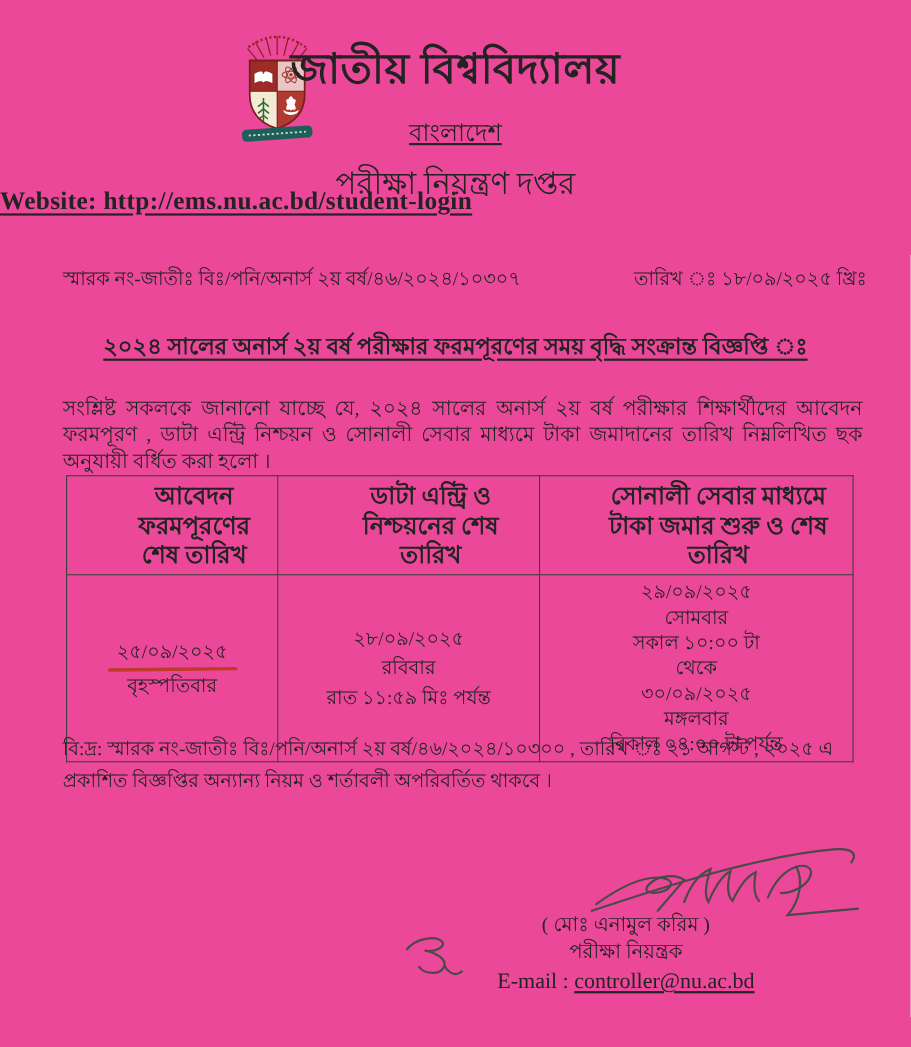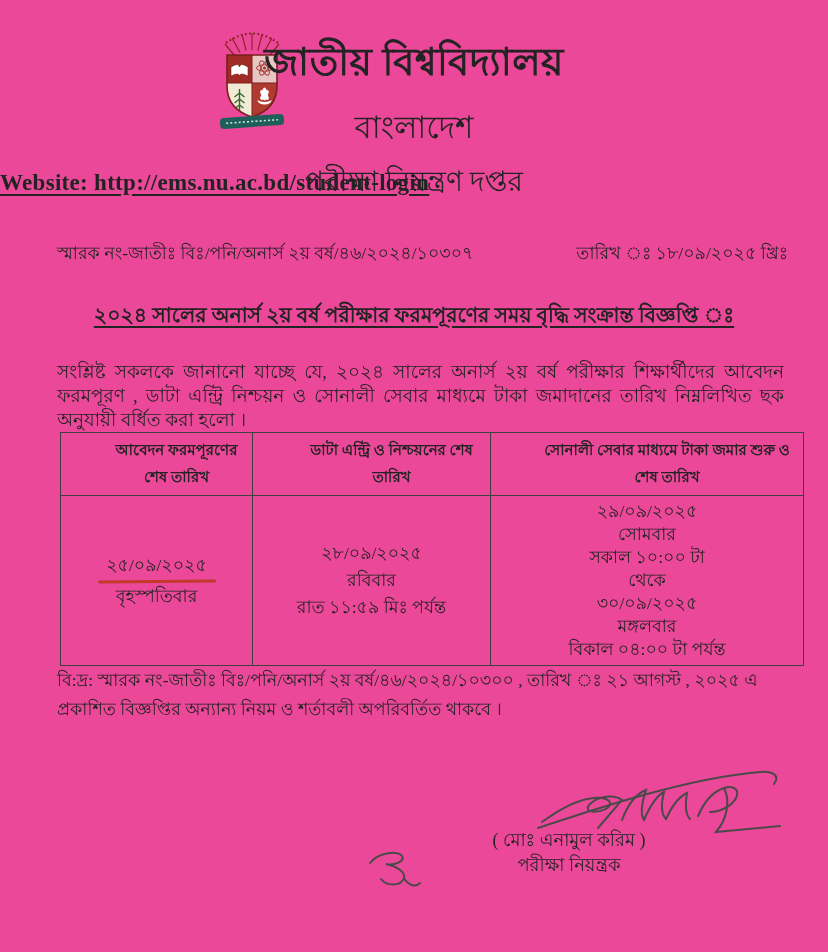--- a/index.html
+++ b/index.html
@@ -11,21 +11,21 @@
     background:#ec4899;
     color:#232323;
     font-family:"Liberation Serif","DejaVu Serif",serif;
     overflow:hidden;
   }
 
   
   .logo-wrap { position:absolute; left:216px; top:28px; width:72px; height:102px; }
   .header-text { position:absolute; left:0; top:32px; width:100%; text-align:center; }
   .uni-name   { font-size:38px; font-weight:bold; letter-spacing:0.5px; }
-  .country    { font-size:31px; margin-top:7px; }
+  .country    { font-size:22px; margin-top:7px;text-decoration:underline; }
   .office     { font-size:28px; margin-top:5px; }
   .website-line {
     position:absolute; left:0; top:170px; width:100%; 
     font-size:23px; font-weight:bold;
     text-decoration:underline; text-underline-offset:4px;
     letter-spacing:0.3px;
   }
 
   
   .memo-row {
@@ -50,24 +50,24 @@
   
   .notice-table {
     position:absolute; left:60px; top:432px;
     border-collapse:collapse; table-layout:fixed;
   }
   .notice-table td {
     border:1.6px solid #3f3f3f;
     vertical-align:middle; text-align:center;
     padding:4px 8px;
   }
-  .notice-table .hdr { font-weight:bold; font-size:15px; line-height:27px; height:60px;padding-left:48px; }
+  .notice-table .hdr { font-weight:bold; font-size:22px; line-height:27px; height:60px;padding-left:48px; }
   .c1 { width:192px; }
   .c2 { width:238px; }
-  .c3 { width:313px;margin-top:24px; }
+  .c3 { width:285px;margin-top:24px; }
   .cellbody { height:163px; font-size:17.5px; }
   .cell-line { display:block; line-height:27px; }
   .c3 .cell-line { line-height:23px; }
   .date-underlined { display:inline-block; position:relative; line-height:27px; }
   .red-underline {
     display:block; height:3px; margin:1px auto 0 auto; width:118px;
     background:#c0392b; transform:rotate(-0.6deg); border-radius:2px;
   }
 
   
@@ -215,15 +215,19 @@
   <svg class="initials-scribble" viewBox="0 0 64 52">
     <g fill="none" stroke="#4a4a4a" stroke-width="2" stroke-linecap="round">
       <path d="M8 18 C16 8 34 5 40 11 C44 16 32 21 24 19 C34 21 44 27 42 33 C39 42 24 41 19 34"></path>
       <path d="M42 33 C46 40 53 43 58 38"></path>
     </g>
   </svg>
 
   <div class="sig-block">
     <div class="sig-name">( মোঃ এনামুল করিম )</div>
     <div>পরীক্ষা নিয়ন্ত্রক</div>
+    <div class="sig-email">
+      <span>E-mail :</span>
+      <span class="addr">controller@nu.ac.bd</span>
+    </div>
   </div>
 
 </div>
 
 </body></html>

